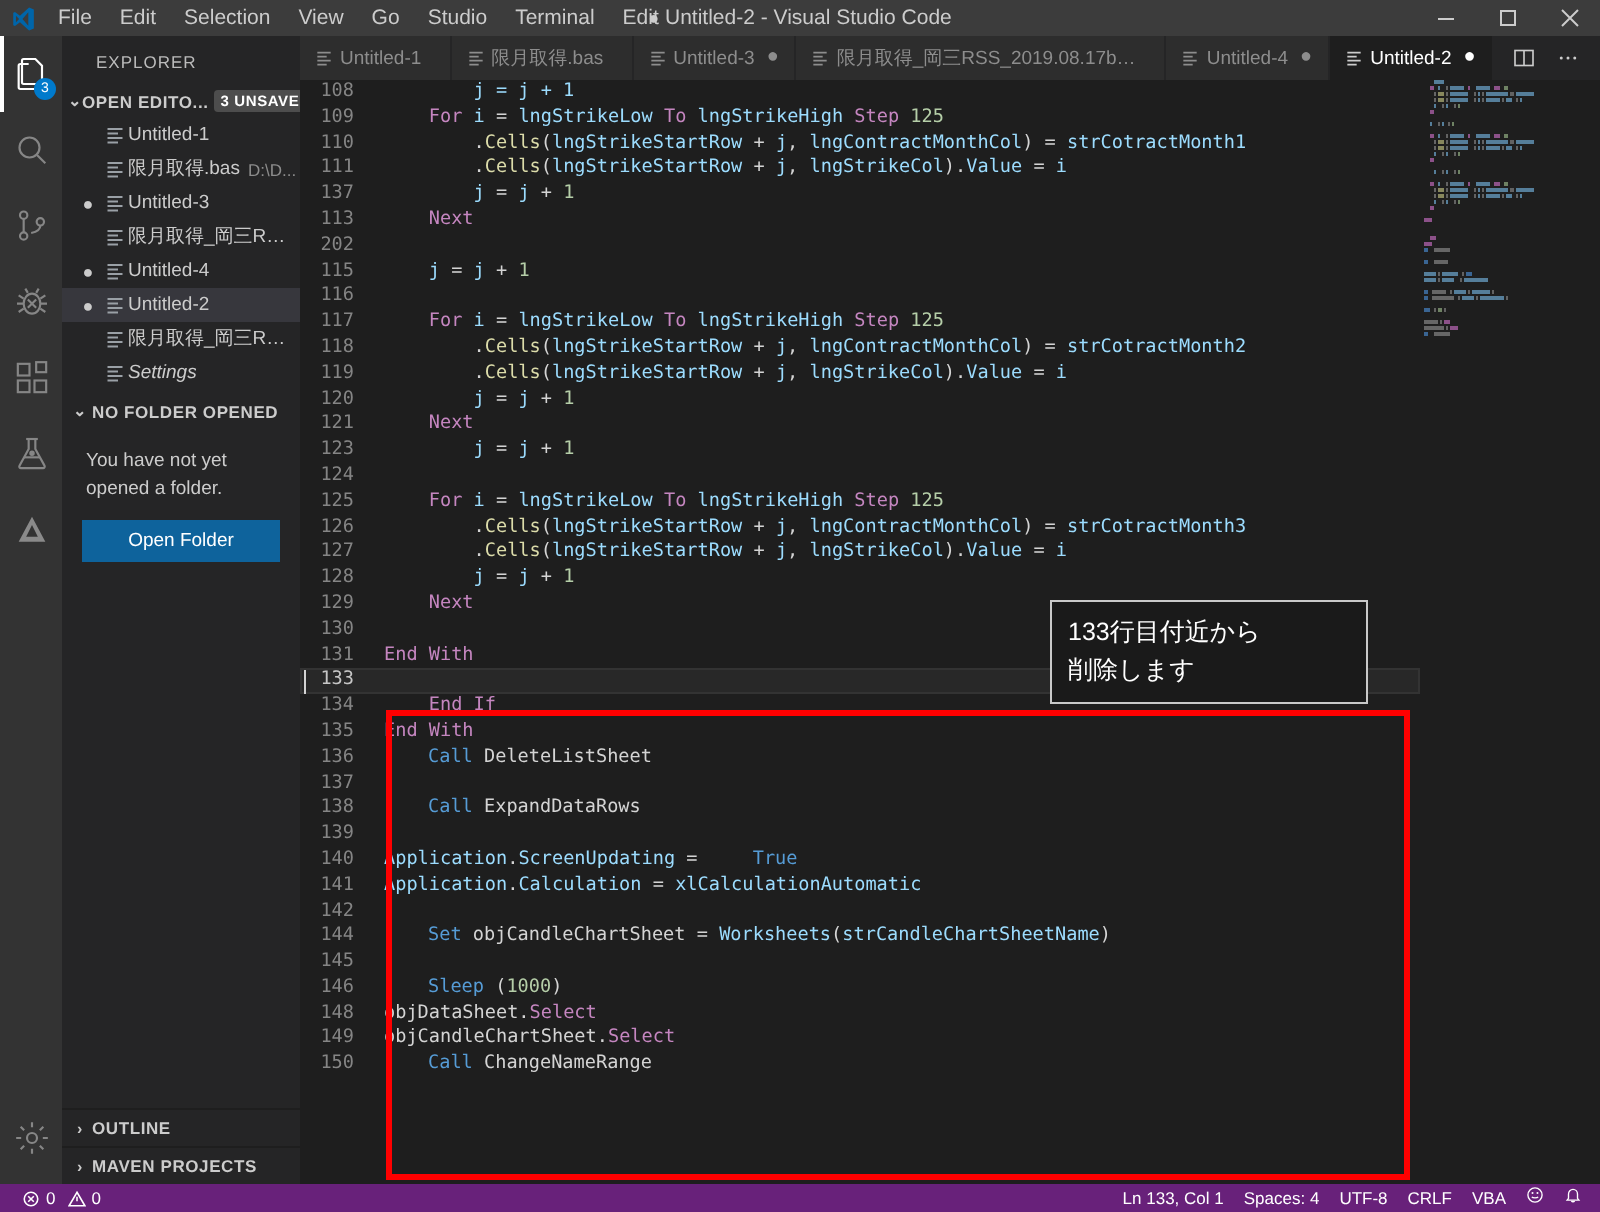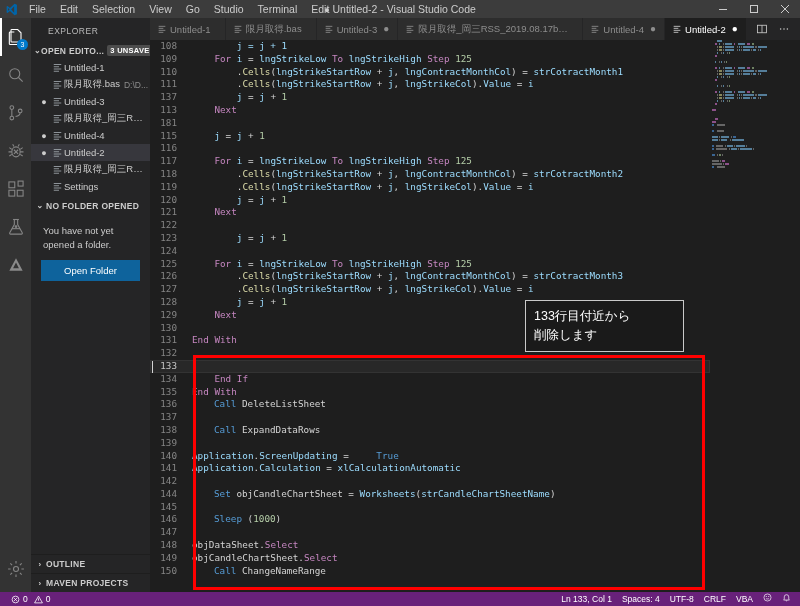--- a/index.html
+++ b/index.html
@@ -69,21 +69,21 @@
   }
   .editor-list { display: flex; flex-direction: column; }
   .ed-item {
     display: flex; align-items: center; height: 17px; padding-left: 7px;
     font-size: 9.5px; color: #cccccc; white-space: nowrap; overflow: hidden;
   }
   .ed-item.selected { background: #37373d; }
   .ed-dot { width: 12px; text-align: center; font-size: 9px; color: #cccccc; flex: 0 0 12px; }
   .ed-fileicon { width: 14px; flex: 0 0 14px; display: flex; align-items: center; justify-content: center; }
   .ed-label { overflow: hidden; text-overflow: ellipsis; }
-  .ed-label.italic { }
+  .ed-label.italic { font-style: italic; }
   .ed-desc { margin-left: 4px; color: #8c8c8c; font-size: 8.5px; overflow: hidden; text-overflow: ellipsis; }
   .nofolder-text { padding: 10px 12px 4px 12px; font-size: 9.5px; line-height: 1.45; color: #cccccc; }
   .open-folder-btn {
     margin: 4px 10px; background: #0e639c; color: #ffffff; border: none;
     font-size: 9.5px; padding: 5px 0; width: 99px; text-align: center;
     font-family: "Liberation Sans", sans-serif; cursor: pointer;
   }
   .sb-bottom { margin-top: auto; }
   .sb-collapsed {
     display: flex; align-items: center; height: 19px; padding-left: 3px;
@@ -457,53 +457,50 @@
 
       <div class="code-wrap">
         <div class="code-scroll">
           <div class="code-lines" id="code-lines">
               <div class="cl"><div class="ln">108</div><div class="code-txt"><span class="plain">        </span><span class="var">j = j + 1</span></div></div>
               <div class="cl"><div class="ln">109</div><div class="code-txt"><span class="plain">    </span><span class="kw">For</span><span class="plain"> </span><span class="var">i</span><span class="op"> = </span><span class="var">lngStrikeLow</span><span class="plain"> </span><span class="kw">To</span><span class="plain"> </span><span class="var">lngStrikeHigh</span><span class="plain"> </span><span class="kw">Step</span><span class="plain"> </span><span class="num">125</span></div></div>
               <div class="cl"><div class="ln">110</div><div class="code-txt"><span class="plain">        .</span><span class="fn">Cells</span><span class="op">(</span><span class="var">lngStrikeStartRow</span><span class="op"> + </span><span class="var">j</span><span class="op">, </span><span class="var">lngContractMonthCol</span><span class="op">) = </span><span class="var">strCotractMonth1</span></div></div>
               <div class="cl"><div class="ln">111</div><div class="code-txt"><span class="plain">        .</span><span class="fn">Cells</span><span class="op">(</span><span class="var">lngStrikeStartRow</span><span class="op"> + </span><span class="var">j</span><span class="op">, </span><span class="var">lngStrikeCol</span><span class="op">).</span><span class="var">Value</span><span class="op"> = </span><span class="var">i</span></div></div>
               <div class="cl"><div class="ln">137</div><div class="code-txt"><span class="plain">        </span><span class="var">j</span><span class="op"> = </span><span class="var">j</span><span class="op"> + </span><span class="num">1</span></div></div>
               <div class="cl"><div class="ln">113</div><div class="code-txt"><span class="plain">    </span><span class="kw">Next</span></div></div>
-              <div class="cl"><div class="ln">181</div><div class="code-txt"></div></div>
+              <div class="cl"><div class="ln">202</div><div class="code-txt"></div></div>
               <div class="cl"><div class="ln">115</div><div class="code-txt"><span class="plain">    </span><span class="var">j</span><span class="op"> = </span><span class="var">j</span><span class="op"> + </span><span class="num">1</span></div></div>
               <div class="cl"><div class="ln">116</div><div class="code-txt"></div></div>
               <div class="cl"><div class="ln">117</div><div class="code-txt"><span class="plain">    </span><span class="kw">For</span><span class="plain"> </span><span class="var">i</span><span class="op"> = </span><span class="var">lngStrikeLow</span><span class="plain"> </span><span class="kw">To</span><span class="plain"> </span><span class="var">lngStrikeHigh</span><span class="plain"> </span><span class="kw">Step</span><span class="plain"> </span><span class="num">125</span></div></div>
               <div class="cl"><div class="ln">118</div><div class="code-txt"><span class="plain">        .</span><span class="fn">Cells</span><span class="op">(</span><span class="var">lngStrikeStartRow</span><span class="op"> + </span><span class="var">j</span><span class="op">, </span><span class="var">lngContractMonthCol</span><span class="op">) = </span><span class="var">strCotractMonth2</span></div></div>
               <div class="cl"><div class="ln">119</div><div class="code-txt"><span class="plain">        .</span><span class="fn">Cells</span><span class="op">(</span><span class="var">lngStrikeStartRow</span><span class="op"> + </span><span class="var">j</span><span class="op">, </span><span class="var">lngStrikeCol</span><span class="op">).</span><span class="var">Value</span><span class="op"> = </span><span class="var">i</span></div></div>
               <div class="cl"><div class="ln">120</div><div class="code-txt"><span class="plain">        </span><span class="var">j</span><span class="op"> = </span><span class="var">j</span><span class="op"> + </span><span class="num">1</span></div></div>
               <div class="cl"><div class="ln">121</div><div class="code-txt"><span class="plain">    </span><span class="kw">Next</span></div></div>
-              <div class="cl"><div class="ln">122</div><div class="code-txt"></div></div>
               <div class="cl"><div class="ln">123</div><div class="code-txt"><span class="plain">        </span><span class="var">j</span><span class="op"> = </span><span class="var">j</span><span class="op"> + </span><span class="num">1</span></div></div>
               <div class="cl"><div class="ln">124</div><div class="code-txt"></div></div>
               <div class="cl"><div class="ln">125</div><div class="code-txt"><span class="plain">    </span><span class="kw">For</span><span class="plain"> </span><span class="var">i</span><span class="op"> = </span><span class="var">lngStrikeLow</span><span class="plain"> </span><span class="kw">To</span><span class="plain"> </span><span class="var">lngStrikeHigh</span><span class="plain"> </span><span class="kw">Step</span><span class="plain"> </span><span class="num">125</span></div></div>
               <div class="cl"><div class="ln">126</div><div class="code-txt"><span class="plain">        .</span><span class="fn">Cells</span><span class="op">(</span><span class="var">lngStrikeStartRow</span><span class="op"> + </span><span class="var">j</span><span class="op">, </span><span class="var">lngContractMonthCol</span><span class="op">) = </span><span class="var">strCotractMonth3</span></div></div>
               <div class="cl"><div class="ln">127</div><div class="code-txt"><span class="plain">        .</span><span class="fn">Cells</span><span class="op">(</span><span class="var">lngStrikeStartRow</span><span class="op"> + </span><span class="var">j</span><span class="op">, </span><span class="var">lngStrikeCol</span><span class="op">).</span><span class="var">Value</span><span class="op"> = </span><span class="var">i</span></div></div>
               <div class="cl"><div class="ln">128</div><div class="code-txt"><span class="plain">        </span><span class="var">j</span><span class="op"> = </span><span class="var">j</span><span class="op"> + </span><span class="num">1</span></div></div>
               <div class="cl"><div class="ln">129</div><div class="code-txt"><span class="plain">    </span><span class="kw">Next</span></div></div>
               <div class="cl"><div class="ln">130</div><div class="code-txt"></div></div>
               <div class="cl"><div class="ln">131</div><div class="code-txt"><span class="kw">End With</span></div></div>
-              <div class="cl"><div class="ln">132</div><div class="code-txt"></div></div>
               <div class="cl current"><div class="ln">133</div><span class="cursor" style="left: 2px;"></span><div class="code-txt"></div></div>
               <div class="cl"><div class="ln">134</div><div class="code-txt"><span class="plain">    </span><span class="kw">End If</span></div></div>
               <div class="cl"><div class="ln">135</div><div class="code-txt"><span class="kw">End With</span></div></div>
               <div class="cl"><div class="ln">136</div><div class="code-txt"><span class="kw2">Call</span><span class="plain"> </span><span class="plain">DeleteListSheet</span></div></div>
               <div class="cl"><div class="ln">137</div><div class="code-txt"></div></div>
               <div class="cl"><div class="ln">138</div><div class="code-txt"><span class="kw2">Call</span><span class="plain"> </span><span class="plain">ExpandDataRows</span></div></div>
               <div class="cl"><div class="ln">139</div><div class="code-txt"></div></div>
               <div class="cl"><div class="ln">140</div><div class="code-txt"><span class="var">Application</span><span class="op">.</span><span class="var">ScreenUpdating</span><span class="op"> = </span><span class="kw2">True</span></div></div>
               <div class="cl"><div class="ln">141</div><div class="code-txt"><span class="var">Application</span><span class="op">.</span><span class="var">Calculation</span><span class="op"> = </span><span class="var">xlCalculationAutomatic</span></div></div>
               <div class="cl"><div class="ln">142</div><div class="code-txt"></div></div>
               <div class="cl"><div class="ln">144</div><div class="code-txt"><span class="kw2">Set</span><span class="plain"> </span><span class="plain">objCandleChartSheet</span><span class="op"> = </span><span class="var">Worksheets</span><span class="op">(</span><span class="var">strCandleChartSheetName</span><span class="op">)</span></div></div>
               <div class="cl"><div class="ln">145</div><div class="code-txt"></div></div>
               <div class="cl"><div class="ln">146</div><div class="code-txt"><span class="kw2">Sleep</span><span class="op"> (</span><span class="num">1000</span><span class="op">)</span></div></div>
-              <div class="cl"><div class="ln">147</div><div class="code-txt"></div></div>
               <div class="cl"><div class="ln">148</div><div class="code-txt"><span class="plain">objDataSheet</span><span class="op">.</span><span class="kw">Select</span></div></div>
               <div class="cl"><div class="ln">149</div><div class="code-txt"><span class="plain">objCandleChartSheet</span><span class="op">.</span><span class="kw">Select</span></div></div>
               <div class="cl"><div class="ln">150</div><div class="code-txt"><span class="kw2">Call</span><span class="plain"> </span><span class="plain">ChangeNameRange</span></div></div>
             </div>
         </div>
         <div class="minimap">
           <div class="mm-inner" id="mm-inner">
               <div class="mmline">
                 <span class="mmseg" style="width: 4.4px;"></span>
                 <span class="mmseg" style="width: 4.95px; background: rgb(95, 143, 176); opacity: 0.85;"></span>

